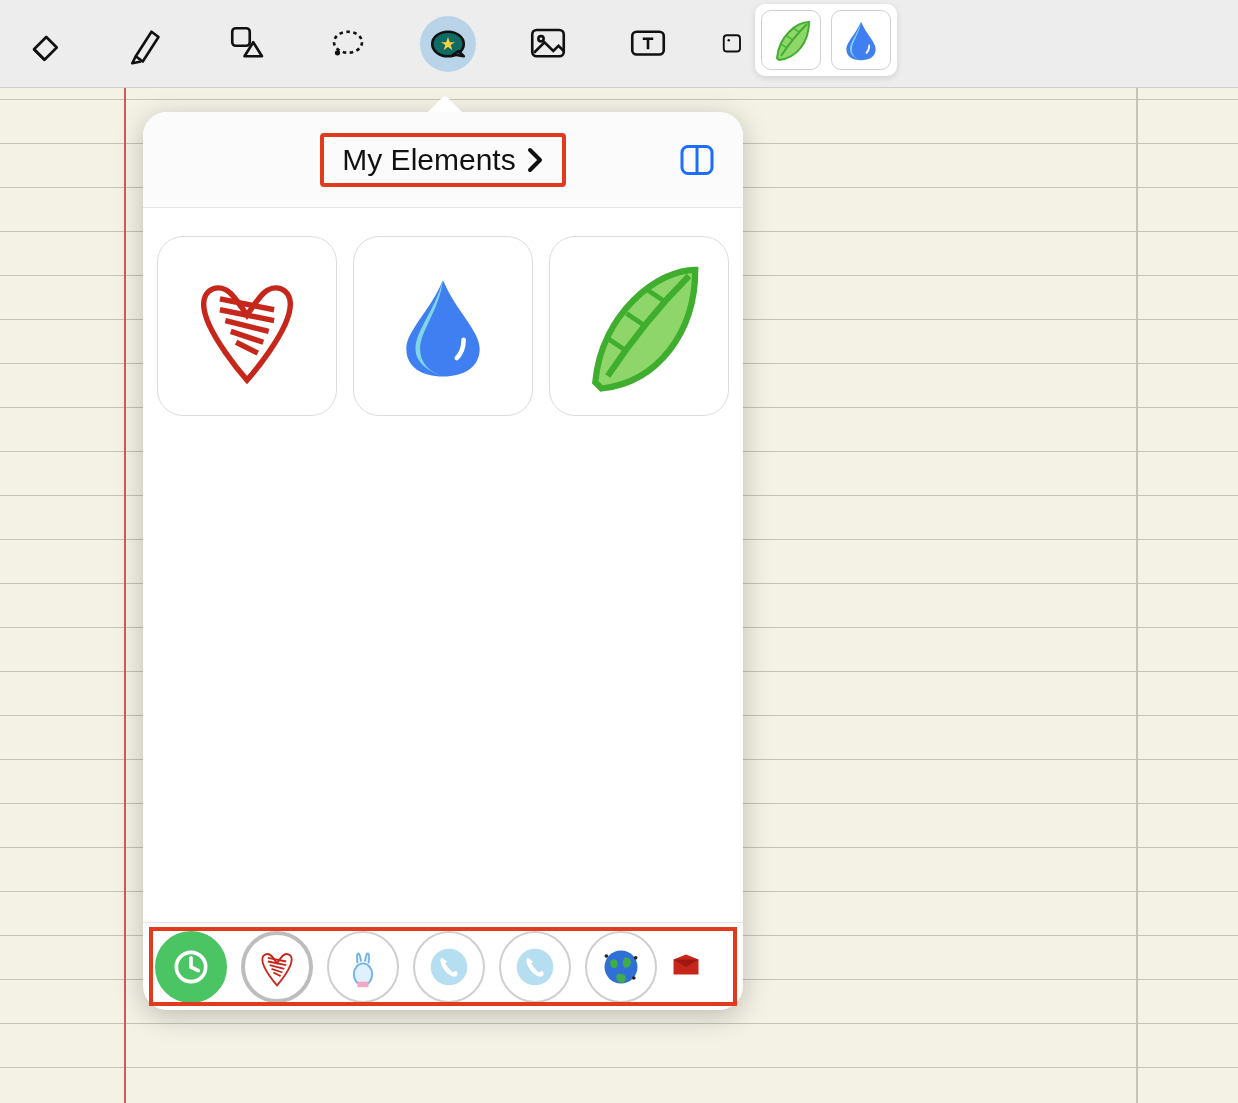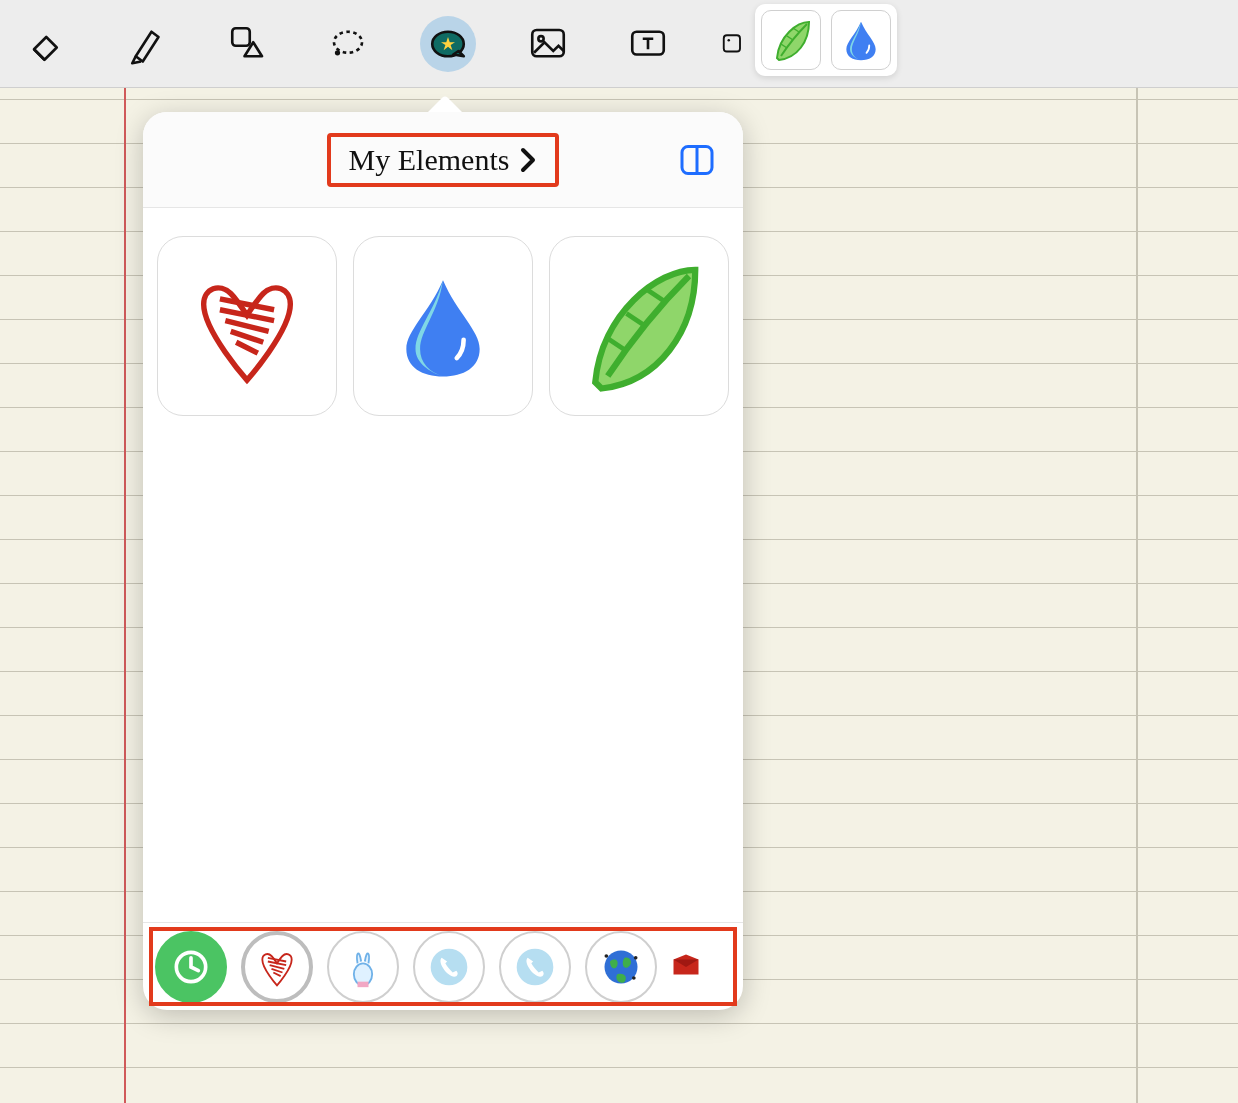--- a/index.html
+++ b/index.html
@@ -103,21 +103,20 @@
   .popover-header {
     height: 96px;
     border-bottom: 1px solid #e6e6e6;
     display: flex;
     align-items: center;
     justify-content: center;
     position: relative;
     border-top-left-radius: 24px;
     border-top-right-radius: 24px;
     background: #fbfbfb;
-    font-family: Liberation Serif, serif;
   }
   .popover-title {
     font-size: 30px;
     font-weight: 500;
     color: #111;
     display: flex;
     align-items: center;
     gap: 8px;
     padding: 6px 18px;
   }

